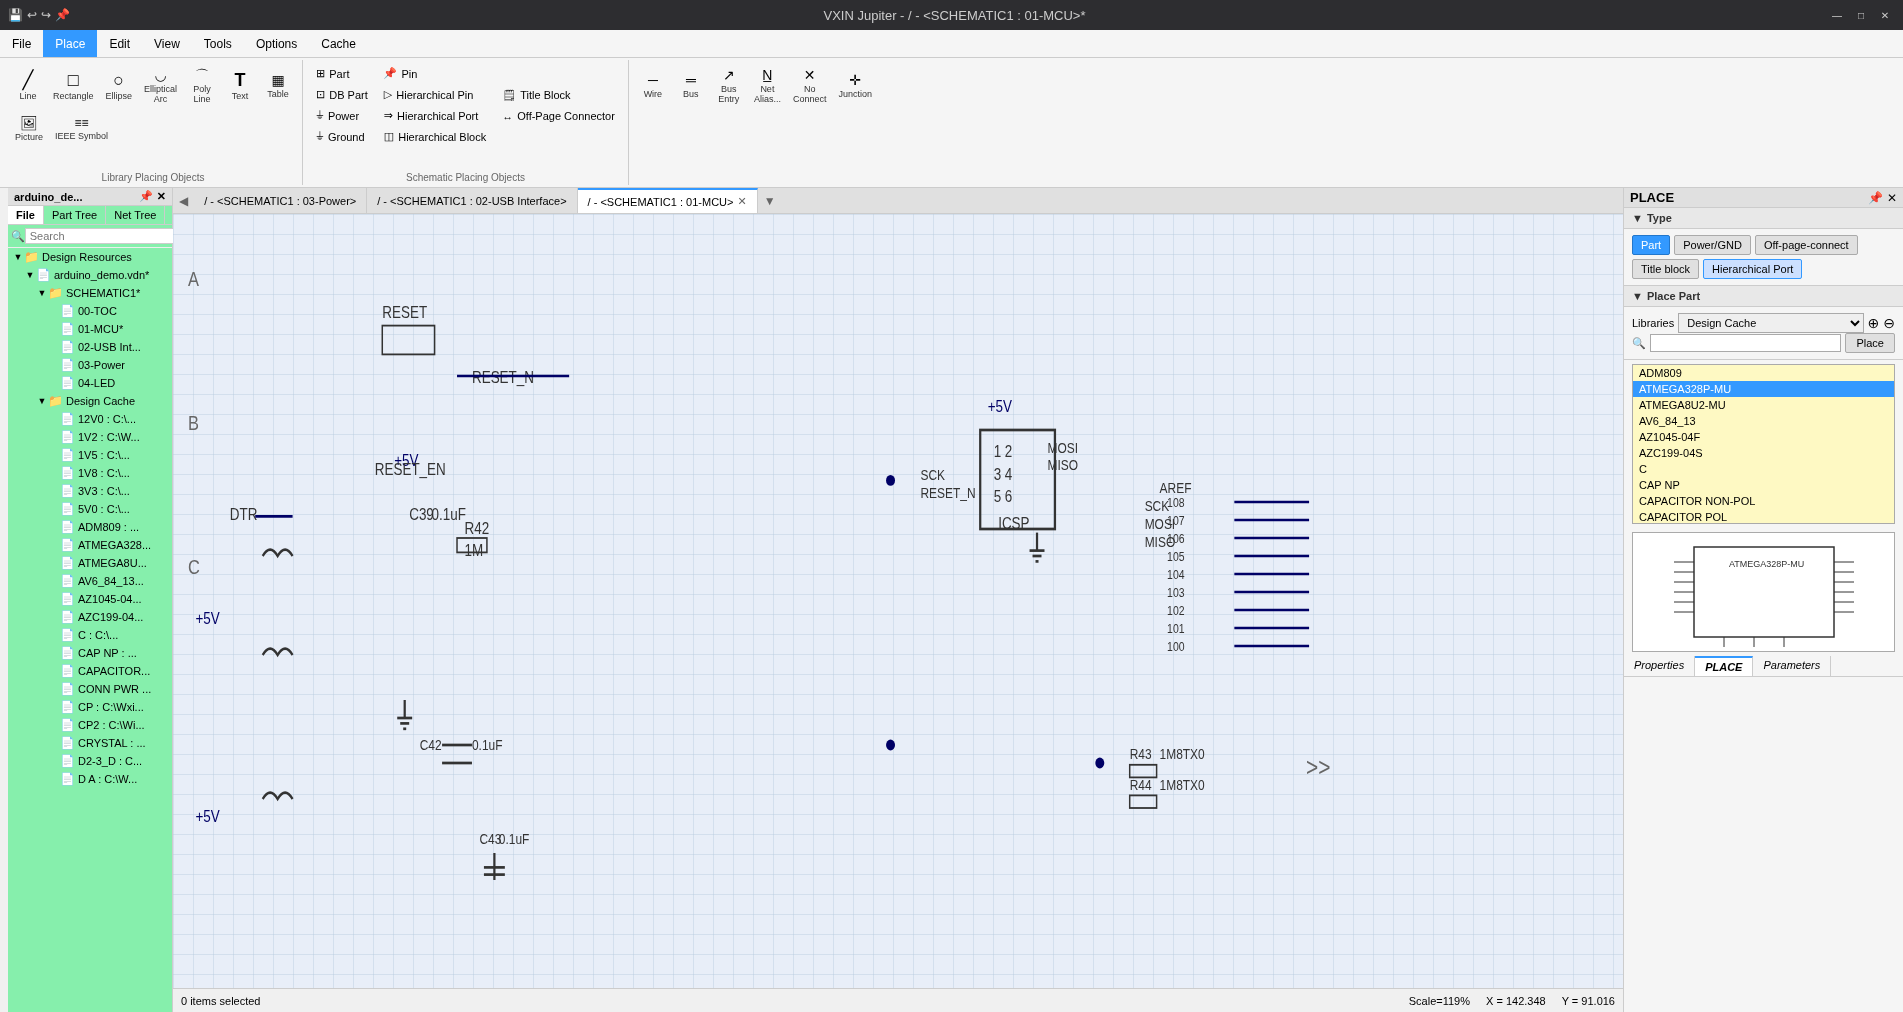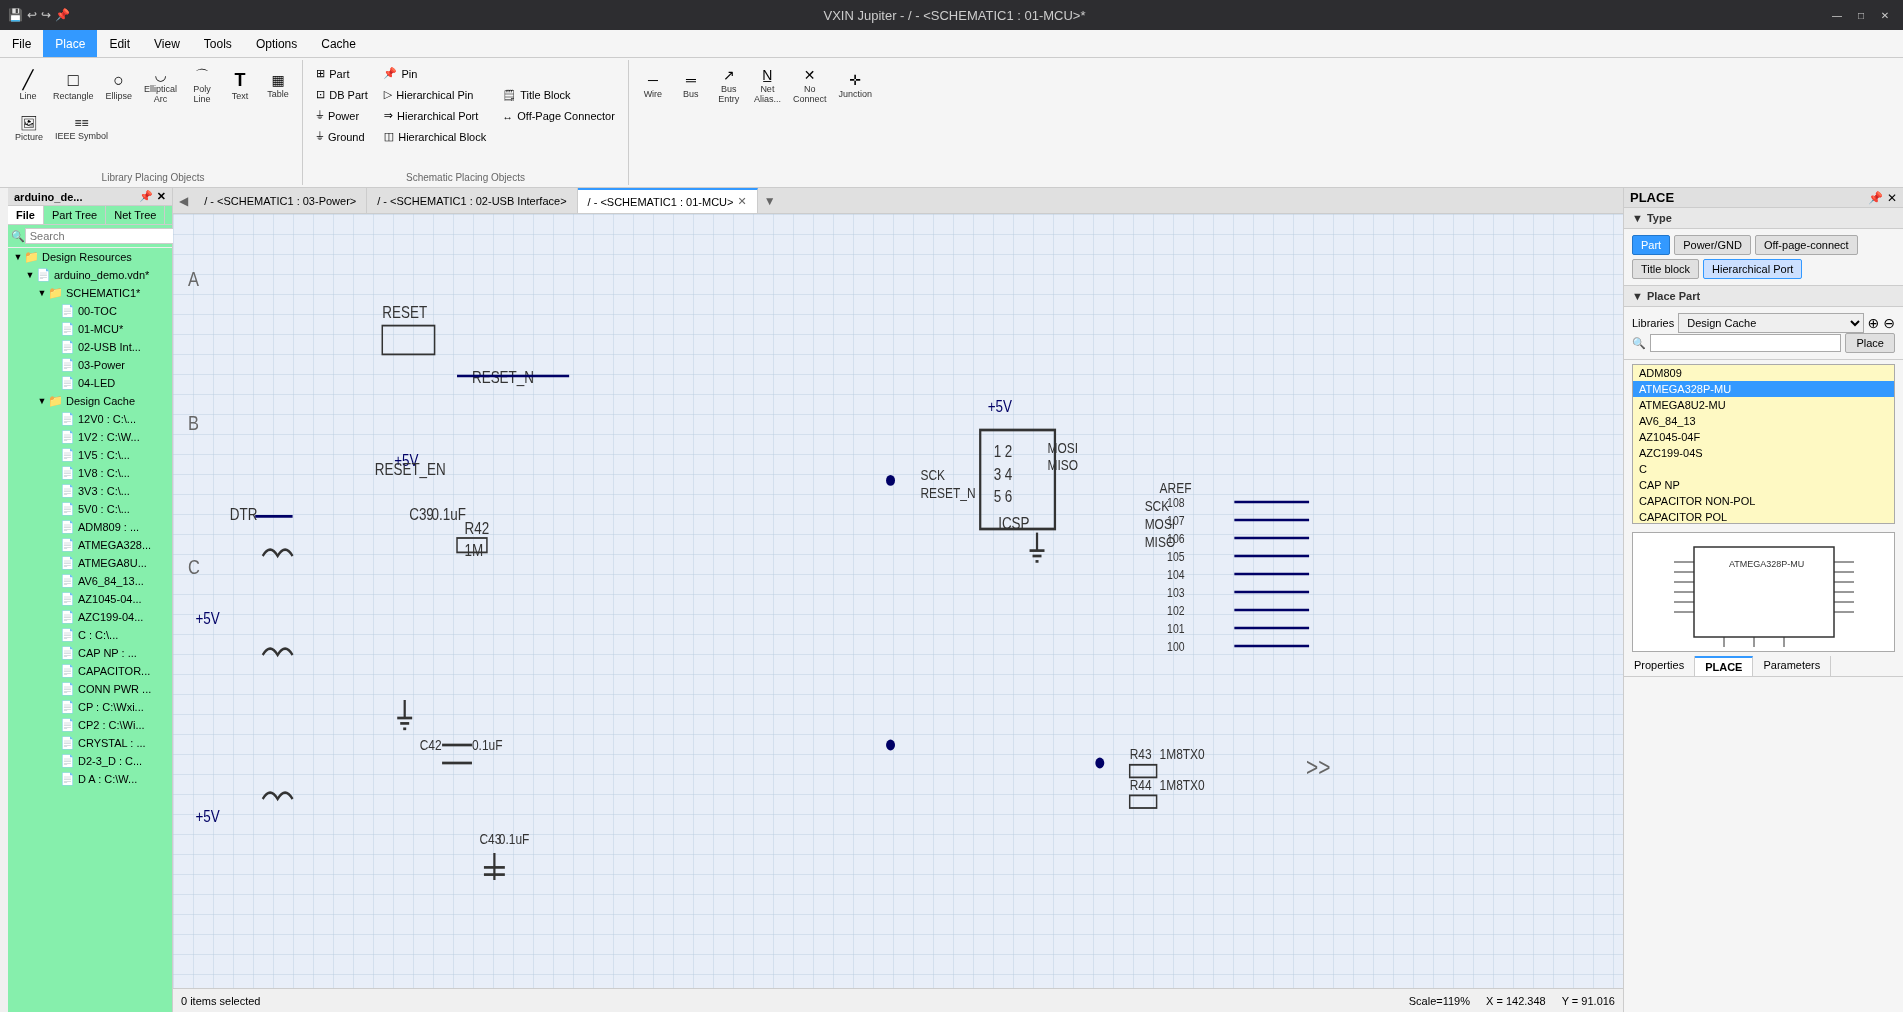--- a/index.html
+++ b/index.html
@@ -71,21 +71,21 @@
     .libraries-row { display: flex; align-items: center; gap: 4px; font-size: 11px; }
     .libraries-dropdown { flex: 1; font-size: 11px; border: 1px solid #aaa; padding: 2px 4px; }
     .search-place-row { display: flex; align-items: center; gap: 4px; }
     .search-place-input { flex: 1; font-size: 11px; border: 1px solid #aaa; padding: 2px 4px; }
     .place-btn { padding: 3px 10px; font-size: 11px; background: #e0e0e0; border: 1px solid #aaa; cursor: pointer; border-radius: 2px; }
     .component-list { flex: 1; border: 1px solid #aaa; margin: 4px 8px; overflow-y: auto; background: #fef9c3; font-size: 11px; max-height: 160px; }
     .comp-item { padding: 2px 6px; cursor: pointer; }
     .comp-item.selected { background: #3399ff; color: #fff; }
     .preview-area { height: 120px; border: 1px solid #aaa; margin: 4px 8px; background: #fff; display: flex; align-items: center; justify-content: center; }
     .right-panel-tabs { display: flex; border-bottom: 1px solid #ccc; font-size: 11px; }
-    .right-tab { padding: 3px 10px; cursor: pointer; border-right: 1px solid #ccc; }
+    .right-tab { padding: 3px 10px; cursor: pointer; border-right: 1px solid #ccc; font-style: italic; }
     .right-tab.active { background: #fff; font-weight: bold; border-top: 2px solid #3399ff; }
     .tab-close-x { font-size: 11px; cursor: pointer; color: #666; }
 
     
     #sch-svg { position: absolute; top: 0; left: 0; width: 100%; height: 100%; pointer-events: none; }
   </style>
 </head>
 <body>
 
 <div id="titlebar">

